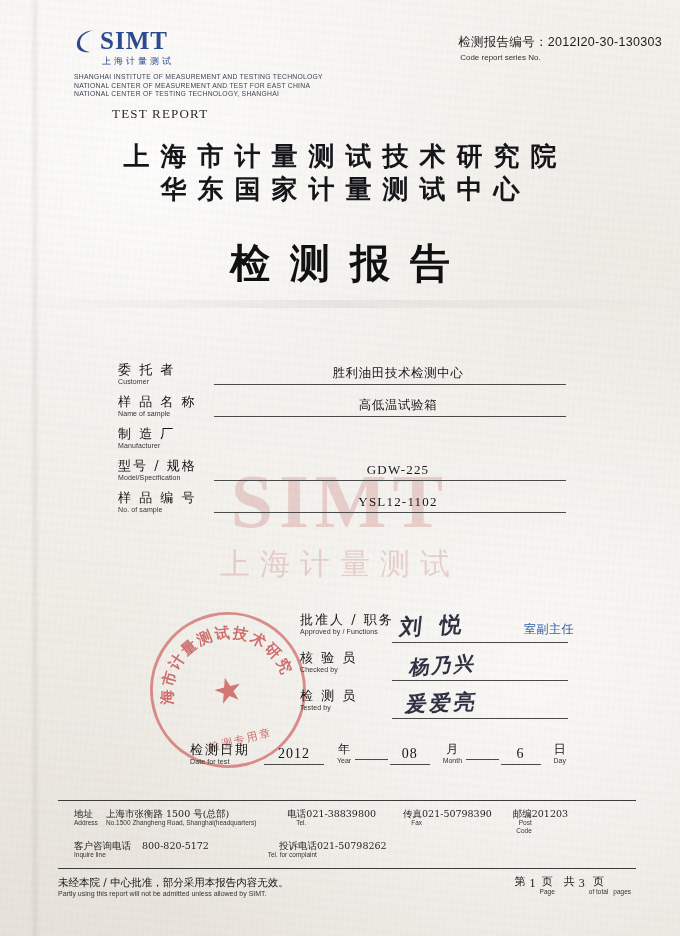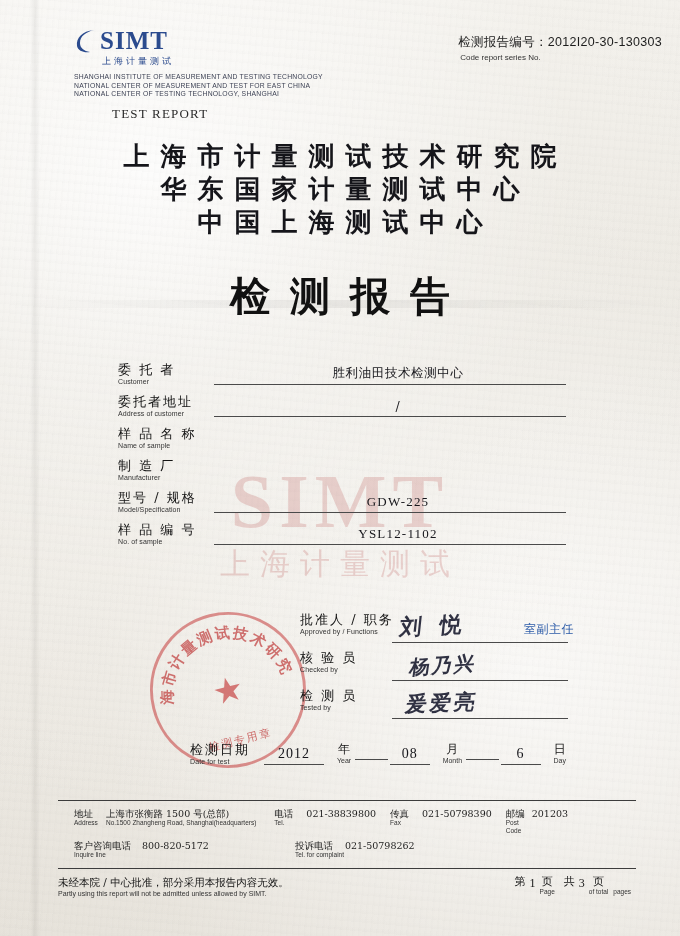--- a/index.html
+++ b/index.html
@@ -386,21 +386,21 @@
     margin-bottom: 5px;
   }
   .f-lab {
     width: 32px;
     flex: 0 0 32px;
   }
   .f-lab .cn { font-family: "DejaVu Serif", serif; font-size: 9.5px; line-height: 11px; }
   .f-lab .en { font-size: 6.5px; line-height: 8px; color: #333; }
   .f-val .cn { font-family: "DejaVu Serif", serif; font-size: 9.5px; line-height: 11px; }
   .f-val .en { font-size: 6.5px; line-height: 8px; color: #333; }
-  .f-col { margin-left: 14px; }
+  .f-col { margin-left: 14px; text-align: right; }
   .f-col.c1 { margin-left: 18px; }
   .f-seg { display: flex; }
 
   .bottom-note {
     position: absolute;
     left: 58px;
     top: 876px;
     width: 320px;
   }
   .bottom-note .cn {
@@ -461,55 +461,48 @@
 
     <div class="report-no">
       <div class="line1">检测报告编号：2012I20-30-130303</div>
       <div class="line2">Code report series No.</div>
     </div>
   </div>
 
   <div class="title-area">
     <div class="org-line">上海市计量测试技术研究院</div>
     <div class="org-line">华东国家计量测试中心</div>
-    <div class="org-line">中国上海测试中心</div>
     <div class="big-title">检测报告</div>
   </div>
 
   <div class="watermark">
     <div class="wm-simt">SIMT</div>
     <div class="wm-cn">上海计量测试</div>
   </div>
 
   <div class="fields">
 
     <div class="field-row">
       <div class="field-label">
         <div class="field-cn">委 托 者</div>
         <div class="field-en">Customer</div>
       </div>
       <div class="field-value-wrap">
         <div class="field-value">胜利油田技术检测中心</div>
       </div>
     </div>
 
-    <div class="field-row">
-      <div class="field-label">
-        <div class="field-cn">委托者地址</div>
-        <div class="field-en">Address of customer</div>
-      </div>
-      <div class="field-value-wrap">
-        <div class="field-value">/</div>
-      </div>
-    </div>
 
     <div class="field-row">
       <div class="field-label">
         <div class="field-cn">样 品 名 称</div>
         <div class="field-en">Name of sample</div>
+      </div>
+      <div class="field-value-wrap">
+        <div class="field-value">高低温试验箱</div>
       </div>
     </div>
 
     <div class="field-row">
       <div class="field-label">
         <div class="field-cn">制 造 厂</div>
         <div class="field-en">Manufacturer</div>
       </div>
     </div>
 
@@ -657,21 +650,21 @@
 
     <div class="f-row">
       <div class="f-lab" style="width:68px;flex:0 0 68px;">
         <div class="cn">客户咨询电话</div>
         <div class="en">Inquire line</div>
       </div>
       <div class="f-val">
         <div class="cn">800-820-5172</div>
       </div>
       <div class="f-seg f-col" style="margin-left:58px;">
-        <div class="f-lab" style="width:50px;flex:0 0 50px;margin-left:28px;">
+        <div class="f-lab" style="width:50px;flex:0 0 50px;">
           <div class="cn">投诉电话</div>
           <div class="en">Tel. for complaint</div>
         </div>
         <div class="f-val">
           <div class="cn">021-50798262</div>
         </div>
       </div>
     </div>
   </div>
 

